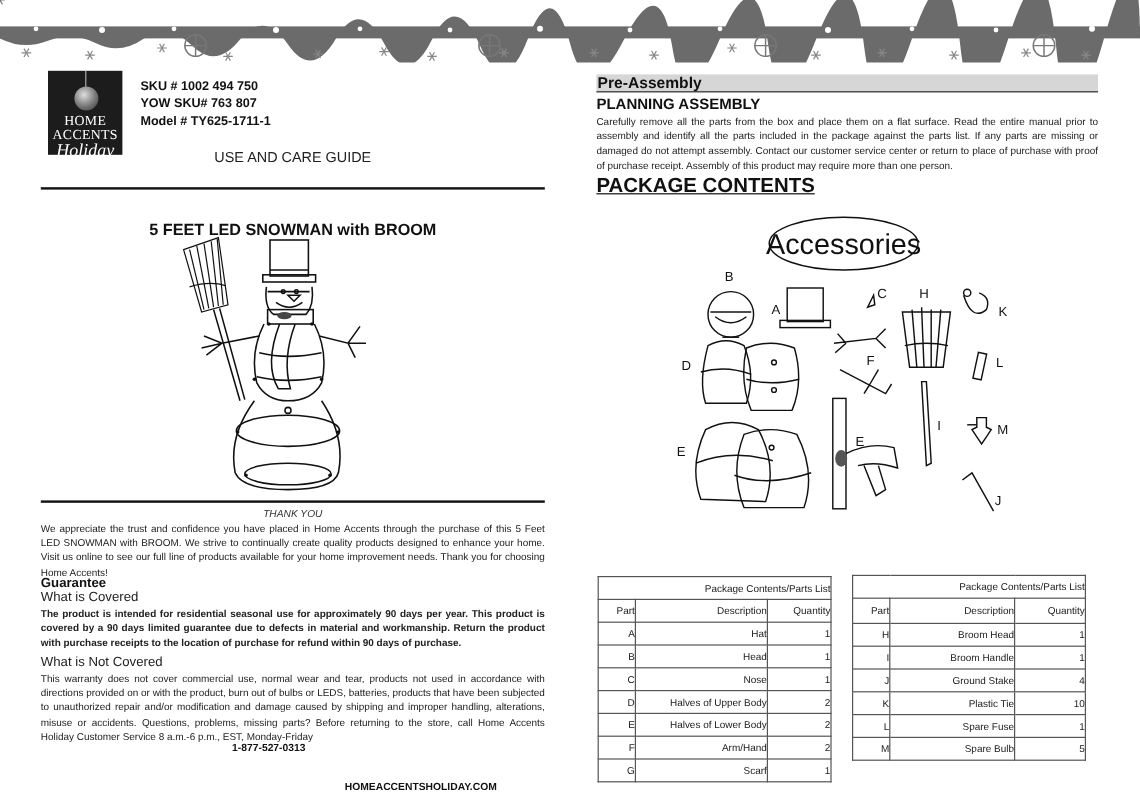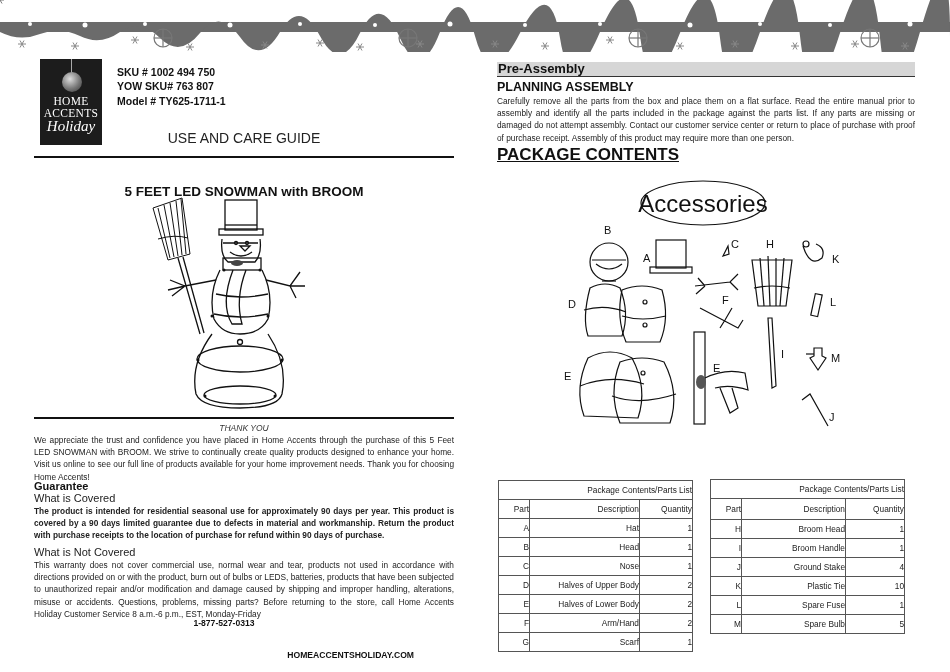--- a/index.html
+++ b/index.html
@@ -1,27 +1,27 @@
 <!DOCTYPE html>
 <html><head>
 <meta charset="utf-8">
 <style>
   html, body { margin:0; padding:0; background:#fff; }
   body { width:950px; height:672px; position:relative; overflow:hidden; font-family:"Liberation Sans", sans-serif; color:#111; }
   .border-top { position:absolute; left:0; top:0; width:950px; height:52px; }
   .abs { position:absolute; }
 
   
-  .logo { left:40px; top:59px; width:62px; height:86px; background:#1c1c1c; color:#fff; text-align:center; }
+  .logo { left:40px; top:59px; width:62px; height:70px; background:#1c1c1c; color:#fff; text-align:center; }
   .logo .ball { position:absolute; left:22px; top:13px; width:20px; height:20px; border-radius:50%; background:radial-gradient(circle at 40% 35%, #ddd, #777 55%, #333); }
   .logo .string { position:absolute; left:31px; top:0; width:1px; height:14px; background:#aaa; }
   .logo .l1 { position:absolute; left:0; right:0; top:36px; font-family:"Liberation Serif", serif; font-size:11.5px; line-height:12px; letter-spacing:0.3px; }
   .logo .l3 { position:absolute; left:0; right:0; top:59px; font-family:"Liberation Serif", serif; font-style:italic; font-size:15px; line-height:16px; }
   .sku { left:117px; font-weight:bold; font-size:10.5px; }
-  .guide-title { left:34px; width:420px; top:130px; text-align:center; font-size:14px; color:#222; }
+  .guide-title { left:34px; width:420px; top:124px; text-align:center; font-size:12px; color:#222; }
   .rule { background:#111; height:1.5px; }
   .product-title { left:34px; width:420px; top:164px; text-align:center; font-size:13.5px; font-weight:bold;margin-top:20px; }
   .snowman { left:150px; top:194px; width:160px; height:216px; }
   .thank { left:34px; width:420px; top:423px; text-align:center; font-style:italic; font-size:8.5px; color:#333; }
   .para { font-size:8.3px; line-height:12.2px; color:#222; text-align:justify; }
   .h-guar { left:34px; top:480px; font-weight:bold; font-size:11px; }
   .h-sub { left:34px; font-size:11px; color:#222; }
   .contact { left:34px; width:380px; text-align:center; font-weight:bold; font-size:8.6px; }
 
   

